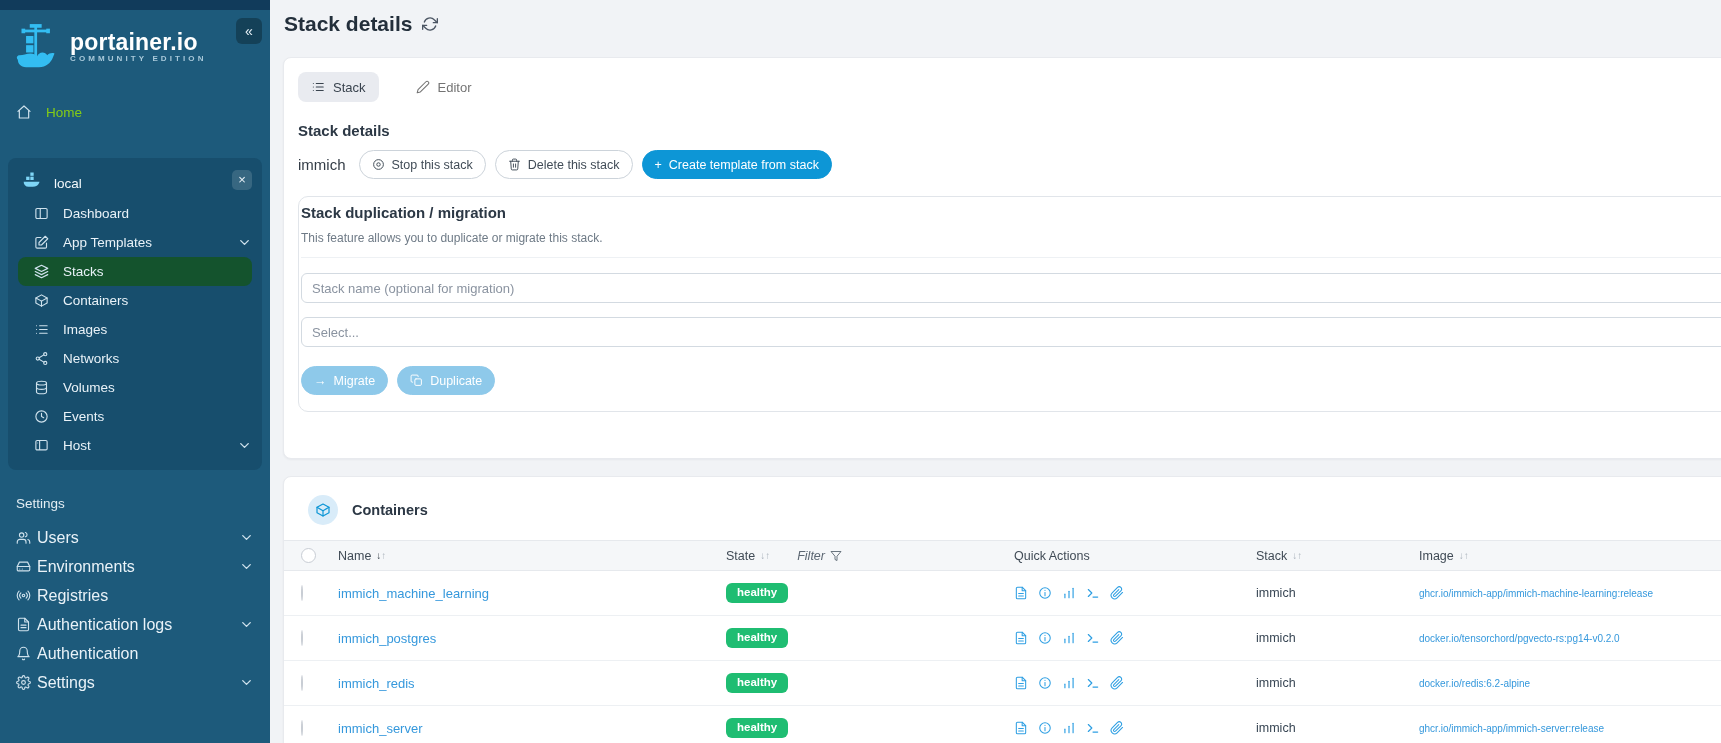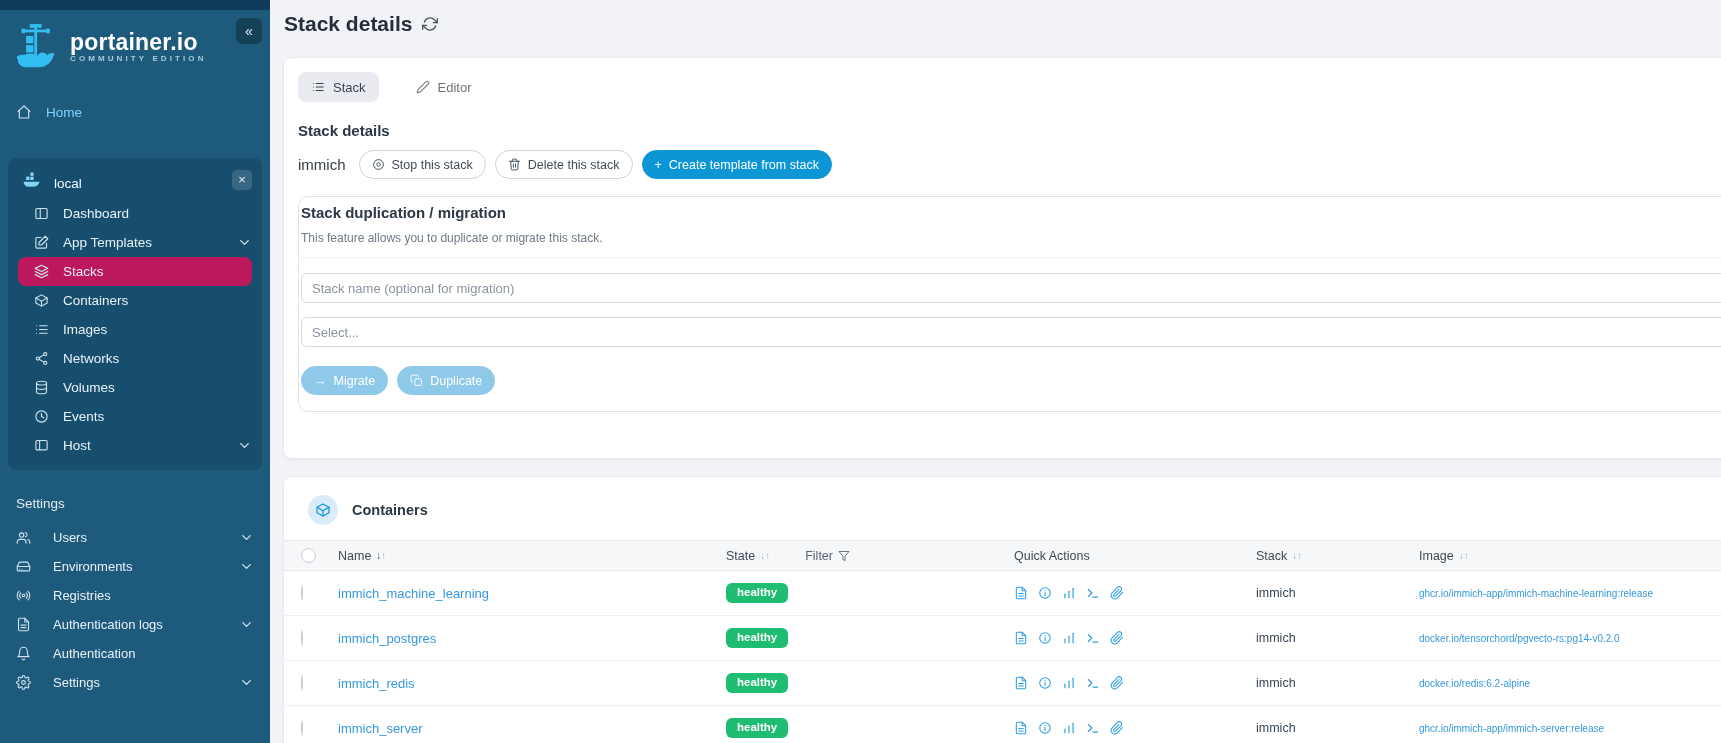--- a/index.html
+++ b/index.html
@@ -11,33 +11,33 @@
   svg.icn { width:16px; height:16px; flex-shrink:0; }
   
   .side { width:270px; flex-shrink:0; background:#1d5a7b; display:flex; flex-direction:column; position:relative; overflow:hidden; }
   .side-strip { height:10px; background:#113b5b; }
   .logo-row { display:flex; align-items:center; gap:10px; padding:14px 14px 10px 16px; position:relative; }
   .logo-mark { width:44px; height:46px; }
   .logo-title { color:#fff; font-size:23px; font-weight:700; letter-spacing:.2px; line-height:1; }
   .logo-sub { color:#a9c9da; font-size:8px; letter-spacing:3.1px; font-weight:600; }
   .collapse-btn { position:absolute; right:8px; top:8px; width:26px; height:26px; border-radius:6px;
     background:rgba(0,0,0,.28); color:#e9f2f8; font-size:14px; display:flex; align-items:center; justify-content:center; cursor:pointer; }
-  .side-item { display:flex; align-items:center; gap:14px; height:32px; padding:0 16px; color:#7dd3fc; font-size:13.5px; cursor:pointer; }
+  .side-item { display:flex; align-items:center; gap:14px; height:32px; padding:0 16px; color:#84cc16; font-size:13.5px; cursor:pointer; }
   .side-item .icn { color:#cfe2ed; }
   .env-block { background:#174e6d; border-radius:8px; margin:30px 8px 0 8px; padding-bottom:10px; }
   .env-head { display:flex; align-items:center; gap:12px; padding:10px 10px 8px 14px; color:#f2f8fb; font-size:13.5px; }
   .env-head .envname { flex:1;margin-top:8px; }
   .env-close { width:20px; height:20px; border-radius:5px; background:rgba(255,255,255,.14); color:#e9f2f8;
     display:flex; align-items:center; justify-content:center; font-size:13px; cursor:pointer; }
   .env-item { display:flex; align-items:center; gap:14px; height:29px; padding:0 10px 0 26px; color:#e9f2f8; font-size:13.5px; cursor:pointer; }
   .env-item .icn { width:15px; height:15px; color:#cfe2ed; }
-  .env-item.active { background:#be185d; border-radius:8px; margin:0 10px; padding-left:16px; }
+  .env-item.active { background:#14532d; border-radius:8px; margin:0 10px; padding-left:16px; }
   .chev { margin-left:auto; color:#cfe2ed; width:13px; height:13px; }
   .sec-head { color:#e3edf3; font-size:13.5px; padding:26px 16px 12px 16px; }
-  .set-item { display:flex; align-items:center; gap:22px; height:29px; padding:0 16px 0 16px; color:#e9f2f8; font-size:13px; cursor:pointer; }
+  .set-item { display:flex; align-items:center; gap:6px; height:29px; padding:0 16px 0 16px; color:#e9f2f8; font-size:16px; cursor:pointer; }
   .set-item .icn { width:15px; height:15px; color:#cfe2ed; }
   
   .main { flex:1; padding:12px 0 0 13px; }
   .page-title-row { display:flex; align-items:center; gap:10px; padding-left:1px; }
   .page-title { font-size:21px; font-weight:700; color:#232f3b; }
   .refresh { width:16px; height:16px; color:#4b5563; cursor:pointer; }
   .card { background:#fff; border:1px solid #e8eaee; border-radius:8px; box-shadow:0 1px 2px rgba(31,41,55,.05); width:1500px; }
   .card1 { margin-top:21px; padding:14px 0 46px 14px; }
   .tabs { display:flex; align-items:center; gap:24px; }
   .tab { display:flex; align-items:center; gap:8px; height:30px; padding:0 13px; border-radius:8px; font-size:13px; color:#737373; cursor:pointer; }
@@ -65,21 +65,21 @@
   .cont-head { display:flex; align-items:center; gap:14px; padding:18px 0 15px 24px; }
   .cont-ico { width:30px; height:30px; border-radius:50%; background:#d9ecf9; display:flex; align-items:center; justify-content:center; color:#0d96d6; }
   .cont-ico .icn { width:16px; height:16px; }
   .cont-title { font-size:14.5px; font-weight:700; color:#2c3845; }
   .tgrid { display:grid; grid-template-columns:42px 388px 288px 242px 163px 1fr; align-items:center; padding-left:12px; }
   .thead { background:#f5f7f9; border-top:1px solid #e6e9ed; border-bottom:1px solid #e6e9ed; height:31px; font-size:12.5px; color:#404b56; }
   .th { display:flex; align-items:center; gap:3px; }
   .sort { display:inline-flex; font-size:10px; line-height:1; margin-left:2px; cursor:pointer; }
   .s-dim { color:#aab3bc; }
   .s-dark { color:#333c46; font-weight:700; }
-  .filter { display:flex; align-items:center; gap:5px; margin-left:32px; color:#5b6672; cursor:pointer; }
+  .filter { display:flex; align-items:center; gap:5px; margin-left:24px; color:#5b6672; cursor:pointer;font-style:italic; }
   .filter .icn { width:12px; height:12px; }
   .trow { height:45px; border-bottom:1px solid #edf0f3; background:#fff; font-size:12.5px; }
   .cbx { width:15px; height:15px; border:1px solid #c8cdd4; border-radius:50%; background:#fff; margin-left:5px; cursor:pointer; }
   a.lnk { color:#3598dc; text-decoration:none; font-size:13px; cursor:pointer; }
   a.lnk-sm { font-size:10px; }
   .badge { display:inline-block; background:#1fbd72; color:#fff; font-size:11.5px; font-weight:700;
     padding:4px 11px; border-radius:6px; line-height:1; }
   .qa { display:flex; align-items:center; gap:10px; color:#2e9fe3; }
   .qa .icn { width:14px; height:14px; cursor:pointer; }
   .stack-cell { color:#384654; }

